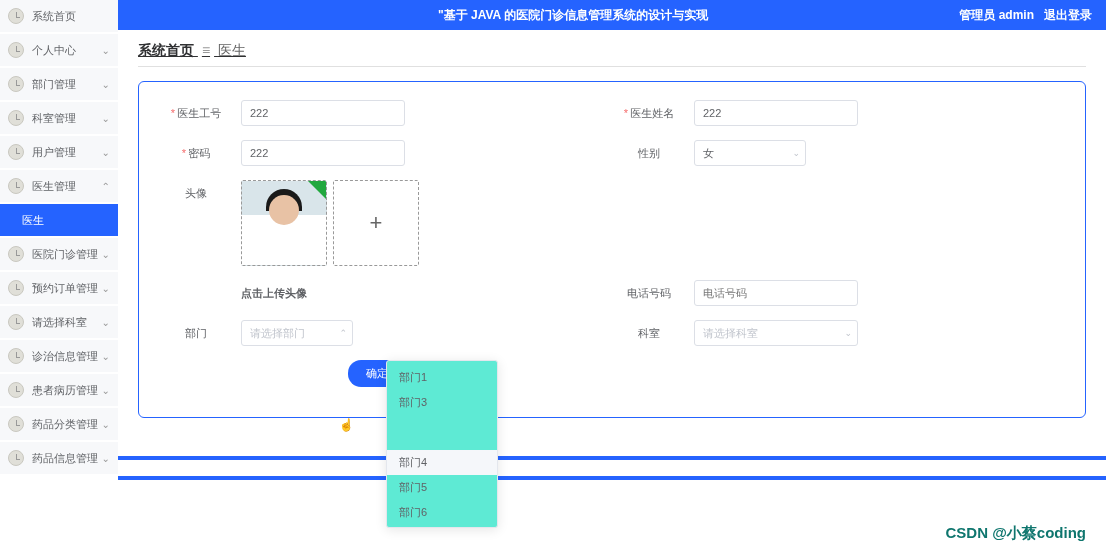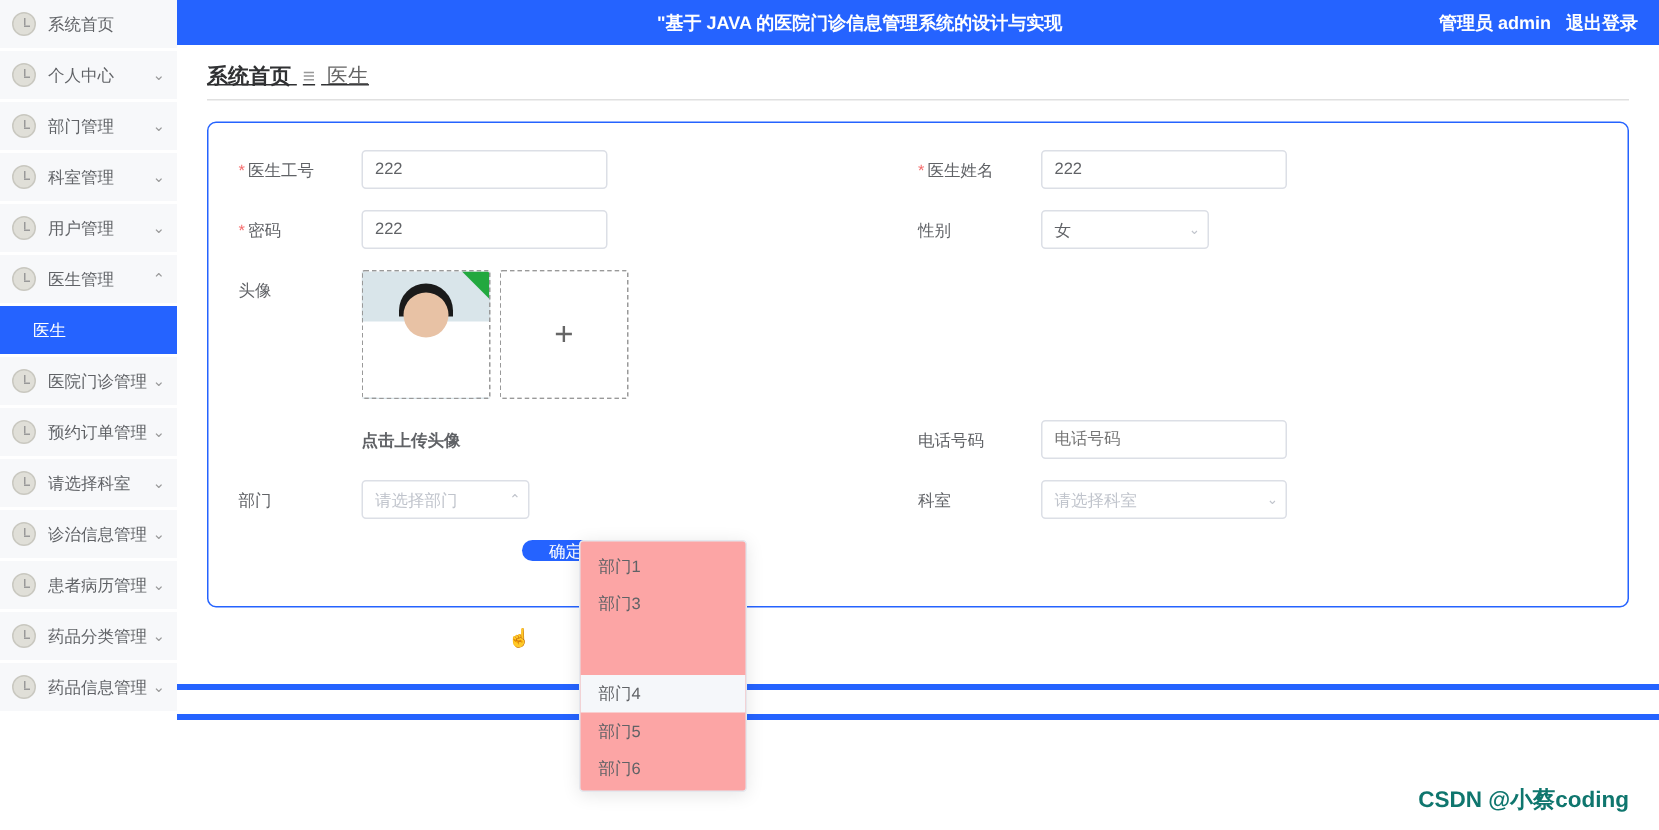--- a/index.html
+++ b/index.html
@@ -17,41 +17,41 @@
     .sidebar-item .label { flex: 1; }
     .expand-icon { font-size: 10px; color: #999; }
     .main { position: absolute; top: 30px; left: 118px; right: 0; bottom: 0; padding: 12px 20px; }
     .breadcrumb { font-size: 14px; color: #303133; font-weight: bold; margin-bottom: 6px; text-decoration: underline; }
     .breadcrumb .sep { color: #999; margin: 0 4px; font-weight: normal; }
     .breadcrumb .current { font-weight: normal; color: #666; }
     .divider-line { height: 1px; background: #e0e0e0; margin-bottom: 14px; }
     .form-panel { border: 1px solid #2563ff; border-radius: 6px; padding: 18px 20px 30px 20px; position: relative; }
     .form-row { display: flex; margin-bottom: 14px; }
     .form-col { width: 50%; display: flex; align-items: flex-start; }
-    .form-label { width: 74px; font-size: 11px; color: #606266; text-align: left; margin-right: 8px; padding-top: 6px; }
+    .form-label { width: 74px; font-size: 11px; color: #606266; text-align: center; margin-right: 8px; padding-top: 6px; }
     .form-label .req { color: #f56c6c; margin-right: 2px; }
     .form-input, .form-select { width: 164px; height: 26px; border: 1px solid #dcdfe6; border-radius: 3px; padding: 0 8px; font-size: 11px; color: #606266; outline: none; }
     .select-wrap { width: 112px; position: relative; }
     .select-wrap.wide { width: 164px; }
     .select-input { width: 100%; height: 26px; border: 1px solid #dcdfe6; border-radius: 3px; padding: 0 20px 0 8px; font-size: 11px; color: #c0c4cc; background: #fff; display: flex; align-items: center; cursor: pointer; }
     .select-input.has-val { color: #606266; }
     .select-arrow { position: absolute; right: 6px; top: 50%; transform: translateY(-50%); color: #c0c4cc; font-size: 9px; }
     .avatar-area { display: flex; gap: 6px; }
     .avatar-img { width: 86px; height: 86px; border: 1px dashed #999; border-radius: 2px; position: relative; background: linear-gradient(180deg,#d9e5ea 0%,#d9e5ea 40%,#fff 40%,#fff 100%); overflow: hidden; }
     .avatar-img .person { position: absolute; left: 50%; top: 14px; transform: translateX(-50%); width: 30px; height: 30px; background: #e8c2a5; border-radius: 50%; }
     .avatar-img .hair { position: absolute; left: 50%; top: 8px; transform: translateX(-50%); width: 36px; height: 22px; background: #1a1a1a; border-radius: 18px 18px 0 0; }
     .avatar-img .body { position: absolute; left: 50%; bottom: -8px; transform: translateX(-50%); width: 66px; height: 42px; background: #fff; border-radius: 24px 24px 0 0; }
     .avatar-img .badge { position: absolute; top: 0; right: 0; width: 0; height: 0; border-left: 18px solid transparent; border-top: 18px solid #22a83f; }
     .avatar-upload { width: 86px; height: 86px; border: 1px dashed #999; border-radius: 2px; display: flex; align-items: center; justify-content: center; font-size: 22px; color: #666; cursor: pointer; }
     .upload-hint { font-size: 11px; color: #606266; padding-top: 6px; font-weight: bold; }
     .btn-row { display: flex; gap: 10px; justify-content: center; margin-top: 10px; transform: translateX(-200px); }
-    .btn { height: 14px; padding: 0 18px; border-radius: 13px; font-size: 11px; cursor: pointer; display: flex; align-items: center; }
+    .btn { height: 27px; padding: 0 18px; border-radius: 13px; font-size: 11px; cursor: pointer; display: flex; align-items: center; }
     .btn-primary { background: #2563ff; color: #fff; border: none; }
     .btn-default { background: #fff; color: #2563ff; border: 1px solid #2563ff; }
-    .dropdown { position: absolute; left: 268px; top: 330px; width: 112px; background: #fca5a5; box-shadow: 0 2px 12px rgba(0,0,0,.1); border: 1px solid #e4e7ed; border-radius: 3px; z-index: 100; padding: 4px 0; max-height: 168px; overflow: hidden; }
+    .dropdown { position: absolute; left: 268px; top: 330px; width: 112px; background: #5eead4; box-shadow: 0 2px 12px rgba(0,0,0,.1); border: 1px solid #e4e7ed; border-radius: 3px; z-index: 100; padding: 4px 0; max-height: 168px; overflow: hidden; }
     .dropdown-item { padding: 5px 12px; font-size: 11px; color: #606266; cursor: pointer; }
     .dropdown-item.hover { background: #f5f7fa; margin-top: 35px; }
     .cursor-hand { position: absolute; left: 339px; top: 418px; font-size: 12px; z-index: 101; pointer-events: none; }
     .blue-bars { position: absolute; left: 118px; right: 0; z-index: 5; }
     .blue-bar { height: 4px; background: #2563ff; }
     .watermark { position: absolute; right: 20px; bottom: 10px; font-size: 15px; color: #0f766e; font-weight: bold; }
   </style>
 </head>
 <body>
 

